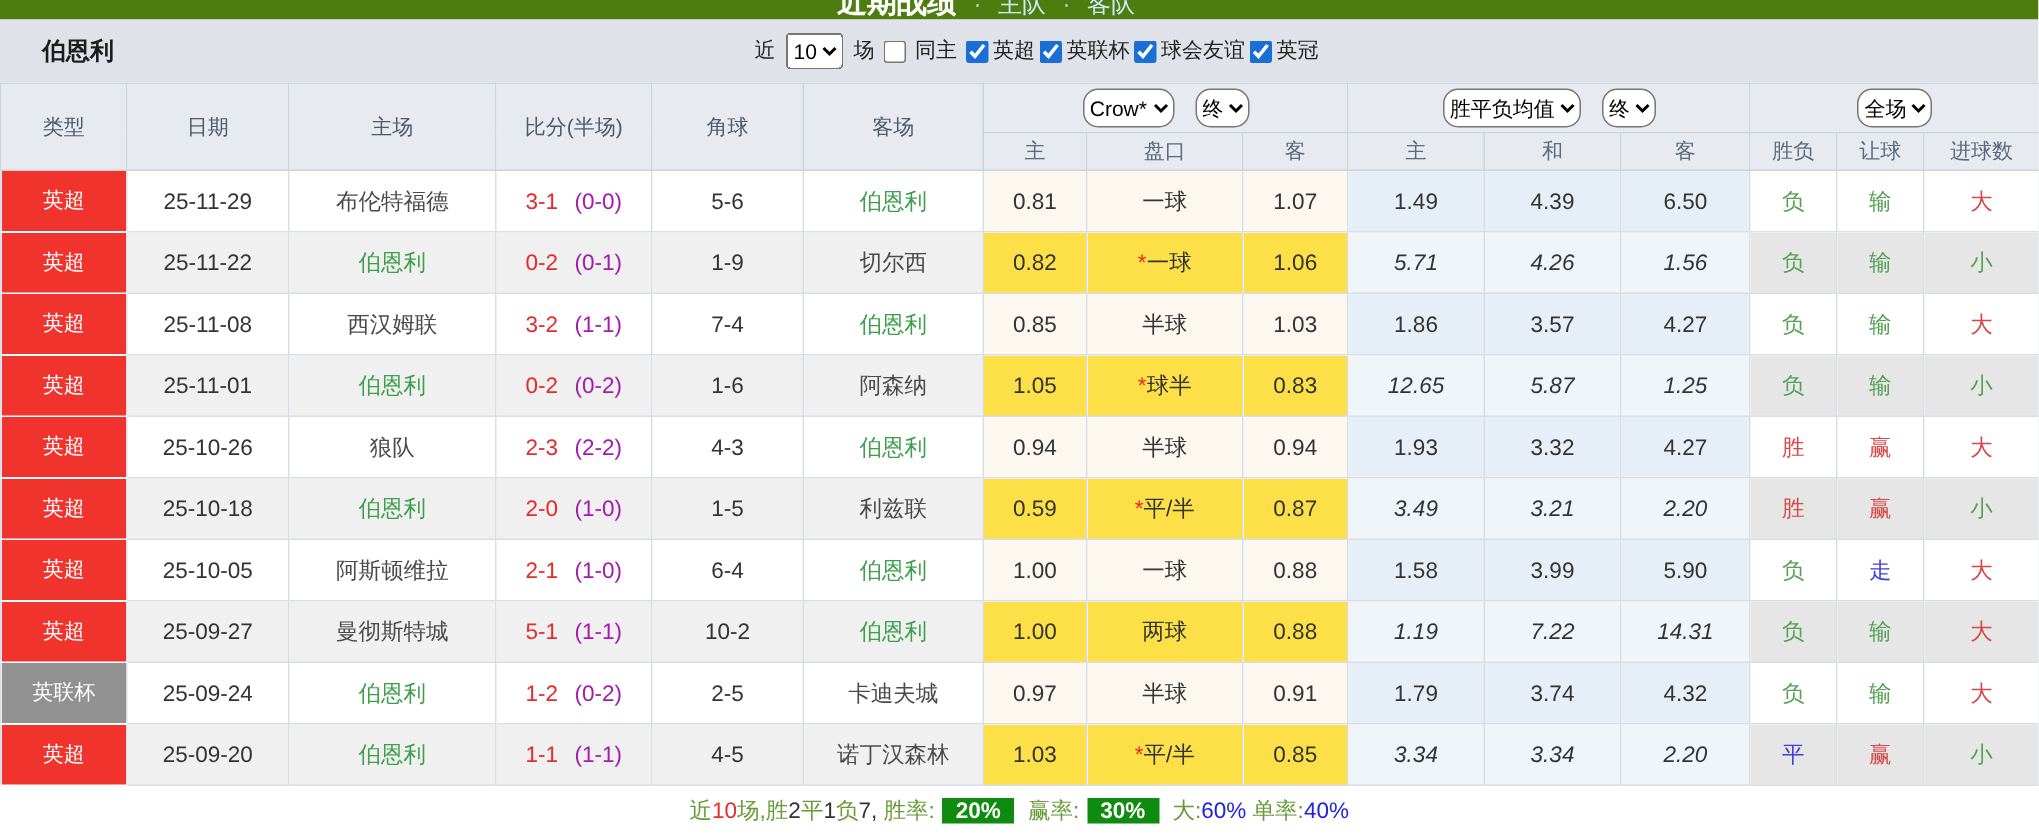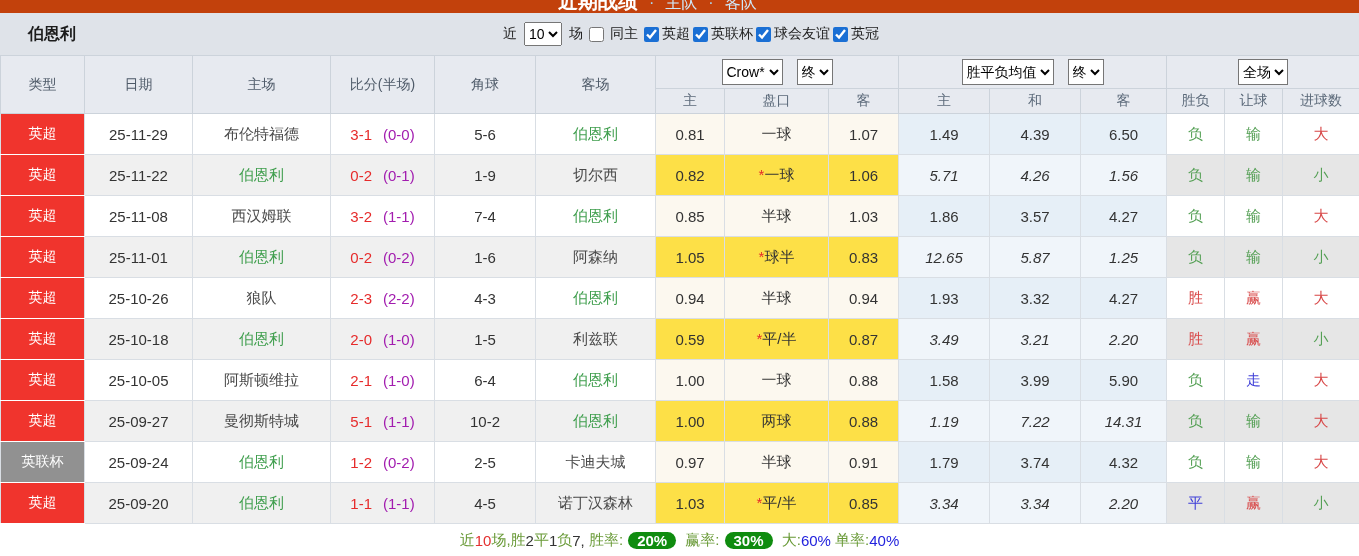--- a/index.html
+++ b/index.html
@@ -1,20 +1,20 @@
 <!DOCTYPE html>
 <html><head>
 <meta charset="utf-8">
 <style>
   * { margin:0; padding:0; box-sizing:border-box; }
   html,body { width:1359px; height:556px; background:#fff;
     font-family:"Liberation Sans","DejaVu Sans",sans-serif; overflow:hidden; }
 
   
-  .topbar { position:relative; height:13px; background:#c2410c; overflow:hidden; }
+  .topbar { position:relative; height:13px; background:#4d7c0f; overflow:hidden; }
   .topnav { position:absolute; left:558px; top:-12px; display:flex; align-items:baseline; gap:11px; white-space:nowrap; }
   .nav-title { font-size:20px; font-weight:bold; color:#ffffff; }
   .nav-sep  { font-size:16px; color:#a8d9f3; }
   .nav-link { font-size:16px; color:#cfe9fa; text-decoration:none; }
 
   
   .band { position:relative; height:42px; background:#dfe3e9; }
   .team-title { position:absolute; left:28px; top:0; height:42px; display:flex; align-items:center;
     font-size:16px; font-weight:bold; color:#1c1c1c; }
   .controls { position:absolute; left:503px; top:0; height:42px; display:flex; align-items:center;
@@ -23,21 +23,21 @@
   .controls input[type=checkbox] { width:15px; height:15px; accent-color:#1a6fd4; margin:0 1px; }
   .controls label { display:flex; align-items:center; gap:2px; }
 
   
   table { width:1359px; border-collapse:collapse; table-layout:fixed; }
   th, td { border:1px solid #ccd3db; text-align:center; overflow:hidden; white-space:nowrap; }
   thead th { background:#e7eaf0; color:#4e5a68; font-weight:normal; }
   tr.h1 th { height:33px; font-size:14px; }
   tr.h2 th { height:25px; font-size:14px; color:#5c6a7a; }
   .sel-wrap { display:flex; justify-content:center; align-items:center; gap:14px; }
-  thead select { font-size:14px; height:26px; background:#fff; }
+  thead select { font-size:14px; height:26px; background:#fff;border-radius:10px; }
 
   tbody tr { height:41px; font-size:15px; color:#333; }
   tbody td { border:1px solid #d9dee4; }
   tr.odd  td { background:#ffffff; }
   tr.even td { background:#f0f0f0; }
   tr.odd  td.c-odds { background:#fcf8ef;margin-left:48px; }
   tr.even td.c-odds { background:#fde047; }
   tr.odd  td.c-avg  { background:#e6eff7; }
   tr.even td.c-avg  { background:#f0f5fa;font-style:italic; }
   tr.odd  td.c-res  { background:#ffffff; }
@@ -55,21 +55,21 @@
   .res-r { color:#d84848; }
   .res-b { color:#4040d8; }
 
   
   .footer { height:33px; display:flex; align-items:center; justify-content:center;
     font-size:15px; white-space:pre; }
   .f-g { color:#699a37; }
   .f-r { color:#e43030; }
   .f-d { color:#333; }
   .f-b { color:#2222dd; }
-  .f-badge { background:#0f8c0f; color:#fff; font-weight:bold; padding:0 9px; margin:0 5px;border-radius:10px; }
+  .f-badge { background:#0f8c0f; color:#fff; font-weight:bold; padding:0 9px; margin:0 5px; }
 </style>
 </head>
 <body>
 
 <div class="topbar">
   <div class="topnav">
     <span class="nav-title">近期战绩</span>
     <span id="nav-links" style="display:flex;gap:11px;align-items:baseline;">
         <span class="nav-sep">·</span>
         <a class="nav-link">主队</a>

